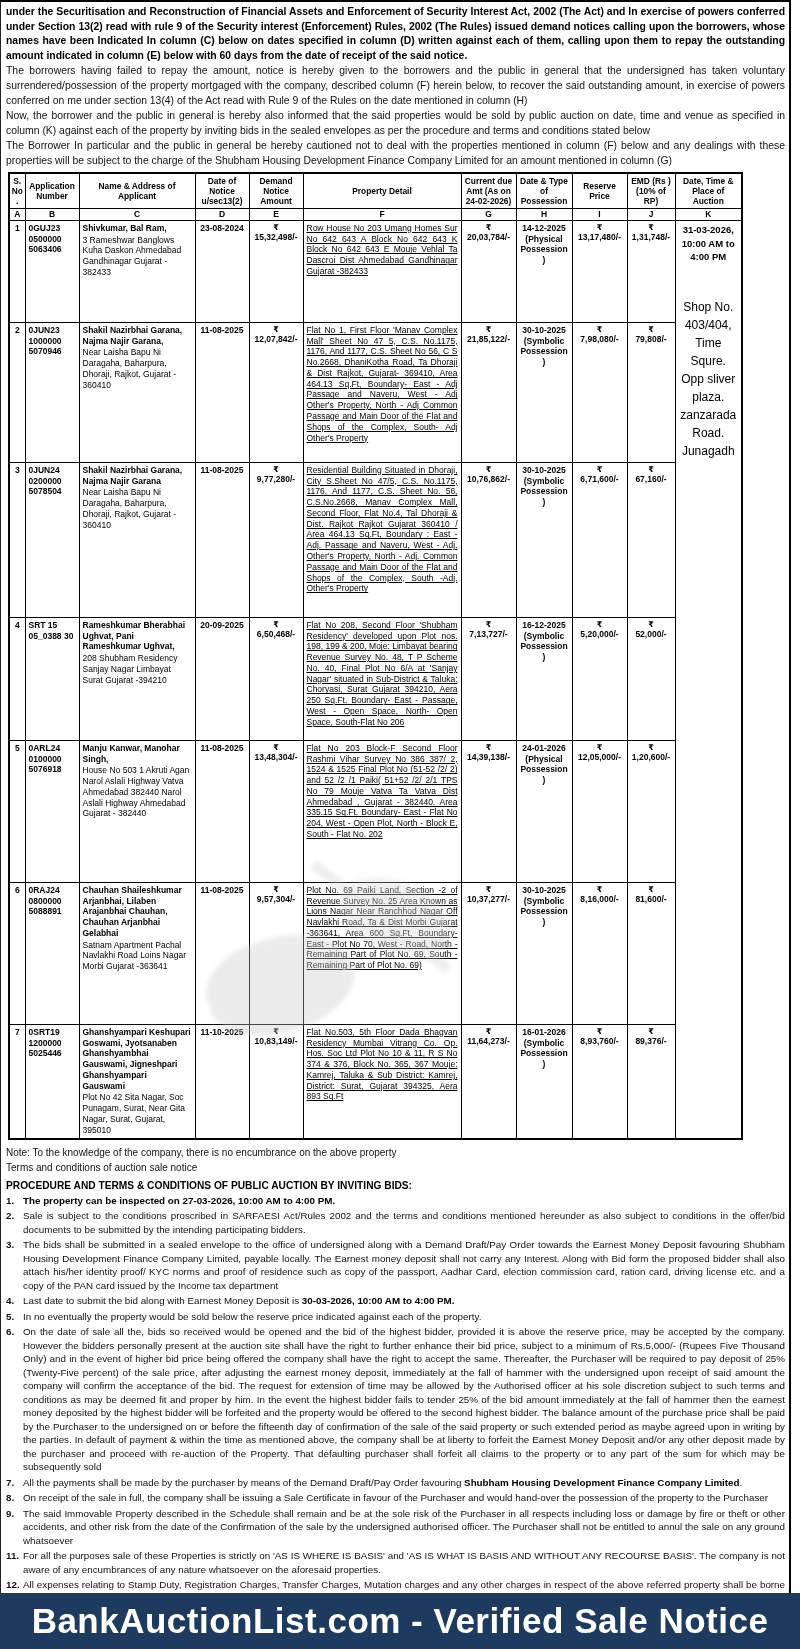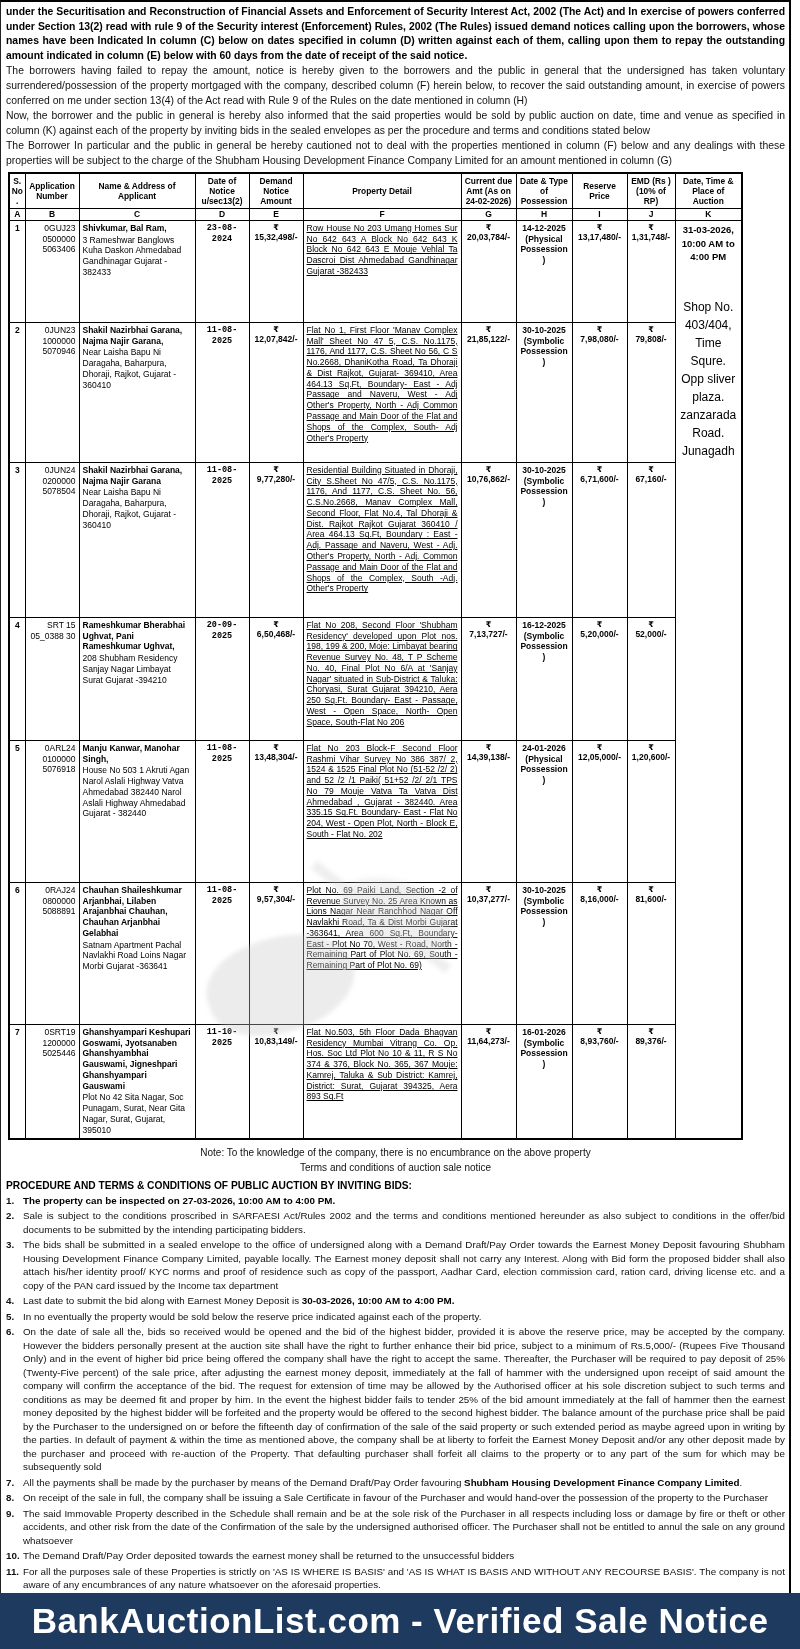--- a/index.html
+++ b/index.html
@@ -26,38 +26,38 @@
     margin-left:2px; margin-top:3px;
     border:2px solid #000;
   }
   table.main th, table.main td {
     border:1px solid #000; vertical-align:top; padding:2px 3px;
     font-size:8.5px; line-height:1.27; word-wrap:break-word;
   }
   tr.head th { font-weight:bold; text-align:center; vertical-align:middle; font-size:8.4px; line-height:1.2; padding:2px 1px; }
   tr.letters td { font-weight:bold; text-align:center; padding:0 1px; font-size:8.5px; height:12px; vertical-align:middle; }
   td.c-sno { text-align:center; font-weight:bold; padding:2px 0; }
-  td.c-app { text-align:right; font-weight:normal; padding:2px 1px; }
+  td.c-app { text-align:left; font-weight:bold; padding:2px 1px; }
   .nm { display:block; font-weight:bold; margin-bottom:1px; }
   .addr { display:block; }
-  td.c-date { text-align:center; font-weight:bold; vertical-align:middle; padding:2px 1px;font-family:Liberation Mono, monospace; }
+  td.c-date { text-align:center; font-weight:bold; vertical-align:middle; padding:2px 1px; }
   td.c-amt { text-align:center; font-weight:bold; vertical-align:middle; padding:2px 1px; font-size:8.4px; }
   .rs { display:block; font-size:8px; font-weight:bold; line-height:9px; }
   td.c-prop { text-align:justify;text-decoration:underline; }
   td.c-poss { text-align:center; font-weight:bold; vertical-align:middle; padding:2px 1px; }
   td.c-poss span { display:block; }
   td.c-auction { text-align:center; vertical-align:middle; padding:2px 3px; }
   .auc-dt { font-weight:bold; font-size:9.5px; line-height:1.45; margin-bottom:34px; }
   .auc-venue { font-size:12px; line-height:1.5; }
   tr.r1 { height:102px; } tr.r2 { height:140px; } tr.r3 { height:155px; }
   tr.r4 { height:123px; } tr.r5 { height:142px; } tr.r6 { height:142px; }
   tr.r7 { height:113px; }
   
   .notes { margin-top:5px; }
-  .notes div { font-size:10px; line-height:15px; color:#111;text-align:center; }
+  .notes div { font-size:10px; line-height:15px; color:#111; }
   .terms-heading { font-size:10.2px; font-weight:bold; margin-top:3px; line-height:15px; }
   .terms { margin-top:1px; }
   .term { display:flex; font-size:9.8px; line-height:13.5px; margin-bottom:2px; color:#111; }
   .term .tnum { flex:0 0 17px; font-weight:bold; }
   .term .ttext { flex:1; text-align:justify; }
   .term.allbold .ttext, .term .b { font-weight:bold; color:#000; }
   
   .watermark {
     position:absolute; left:205px; top:880px; width:260px; height:185px;
     pointer-events:none; opacity:.35;
@@ -308,24 +308,20 @@
       </div>
     <div class="term">
         <span class="tnum">8.</span>
         <span class="ttext">On receipt of the sale in full, the company shall be issuing a Sale Certificate in favour of the Purchaser and would hand-over the possession of the property to the Purchaser</span>
       </div>
     <div class="term">
         <span class="tnum">9.</span>
         <span class="ttext">The said Immovable Property described in the Schedule shall remain and be at the sole risk of the Purchaser in all respects including loss or damage by fire or theft or other accidents, and other risk from the date of the Confirmation of the sale by the undersigned authorised officer. The Purchaser shall not be entitled to annul the sale on any ground whatsoever</span>
       </div>
     <div class="term">
-        <span class="tnum">10.</span>
-        <span class="ttext">The Demand Draft/Pay Order deposited towards the earnest money shall be returned to the unsuccessful bidders</span>
-      </div>
-    <div class="term">
         <span class="tnum">11.</span>
         <span class="ttext">For all the purposes sale of these Properties is strictly on 'AS IS WHERE IS BASIS' and 'AS IS WHAT IS BASIS AND WITHOUT ANY RECOURSE BASIS'. The company is not aware of any encumbrances of any nature whatsoever on the aforesaid properties.</span>
       </div>
     <div class="term">
         <span class="tnum">12.</span>
         <span class="ttext">All expenses relating to Stamp Duty, Registration Charges, Transfer Charges, Mutation charges and any other charges in respect of the above referred property shall be borne by the Purchaser only.</span>
       </div>
     <div class="term">
         <span class="tnum">13.</span>
         <span class="ttext">The Authorised officer is not bound to accept the highest offer or any or all offers (bid/s) and the company reserves its right to reject any or all bid(s) without assignment any</span>

